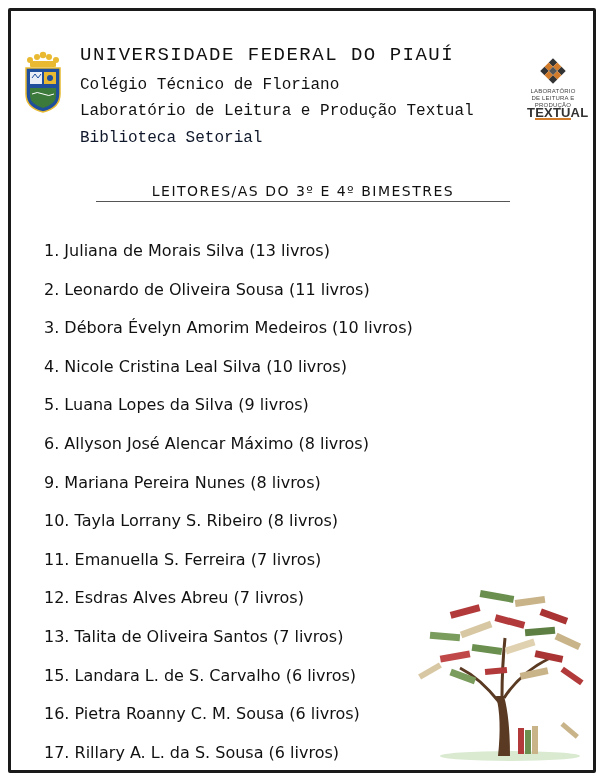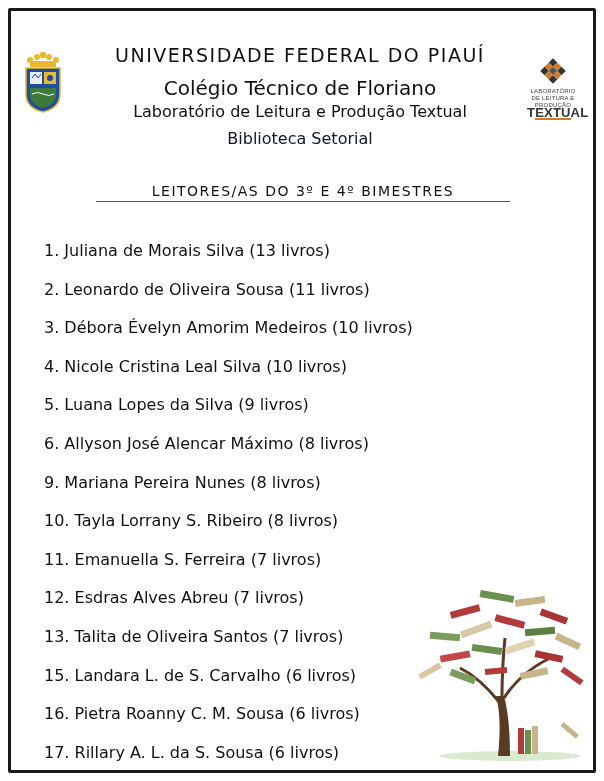--- a/index.html
+++ b/index.html
@@ -8,23 +8,23 @@
     .frame {
       position: absolute; left: 8px; top: 8px; width: 588px; height: 765px;
       border: 3px solid #1a1a1a; border-radius: 2px; background: #fff;
     }
     .header { position: absolute; left: 0; top: 0; width: 100%; height: 160px; }
     .ufpi-logo { position: absolute; left: 22px; top: 50px; width: 42px; height: 64px; }
     .lab-logo { position: absolute; left: 527px; top: 58px; width: 52px; height: 66px; text-align: center; }
     .lab-logo .lab-text { font-family: "Liberation Sans", sans-serif; font-size: 6px; line-height: 7px; color: #444; letter-spacing: 0.2px; }
     .lab-logo .lab-text.strong { font-size: 13px; font-weight: bold; color: #333; line-height: 8px; }
     .lab-logo .lab-underline { width: 36px; height: 2px; background: #d07a2a; margin: 1px auto 0; }
-    .title-block { position: absolute; left: 80px; width: 440px; text-align: center; }
+    .title-block { position: absolute; left: 80px; width: 440px; text-align: left; font-family: Liberation Mono, monospace; }
     .uni-title { top: 44px; font-size: 19px; letter-spacing: 1.5px; font-weight: normal; color: #111; }
-    .sub1 { top: 76px; font-size: 20px; color: #111; }
+    .sub1 { top: 76px; font-size: 16px; color: #111; }
     .sub2 { top: 102px; font-size: 16px; color: #111; }
     .sub3 { top: 129px; font-size: 16px; color: #0f172a; }
     .section-title {
       position: absolute; left: 96px; top: 183px; width: 414px; text-align: center;
       font-size: 14px; letter-spacing: 1.5px; color: #111;
       border-bottom: 1px solid #555; padding-bottom: 2px;
     }
     .list { position: absolute; left: 44px; top: 226px; width: 480px; }
     .list-item { height: 27.6px; font-size: 16px; line-height: 27.6px; color: #111; white-space: nowrap; margin-top: 11px; }
     .tree { position: absolute; left: 410px; top: 578px; width: 185px; height: 185px; }

